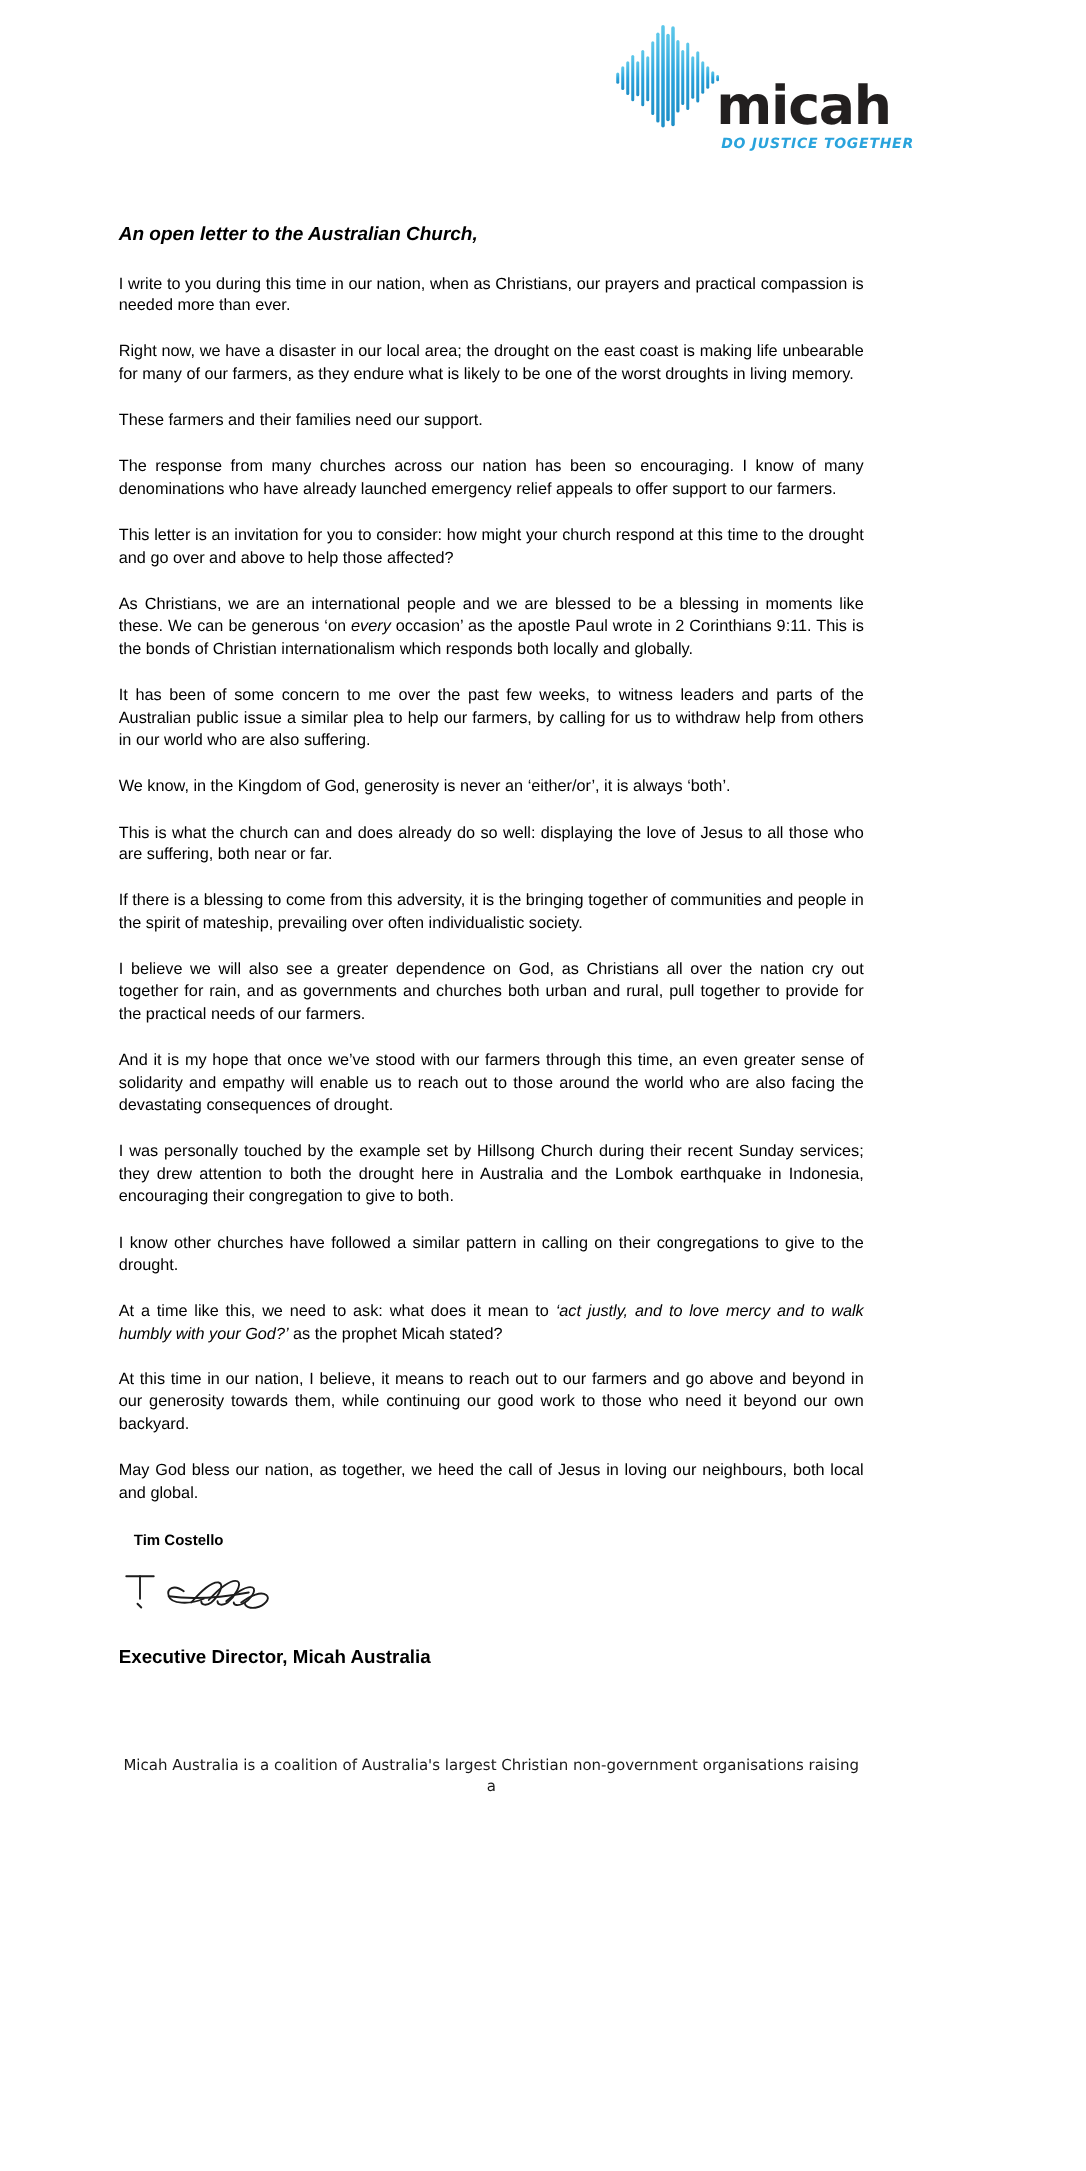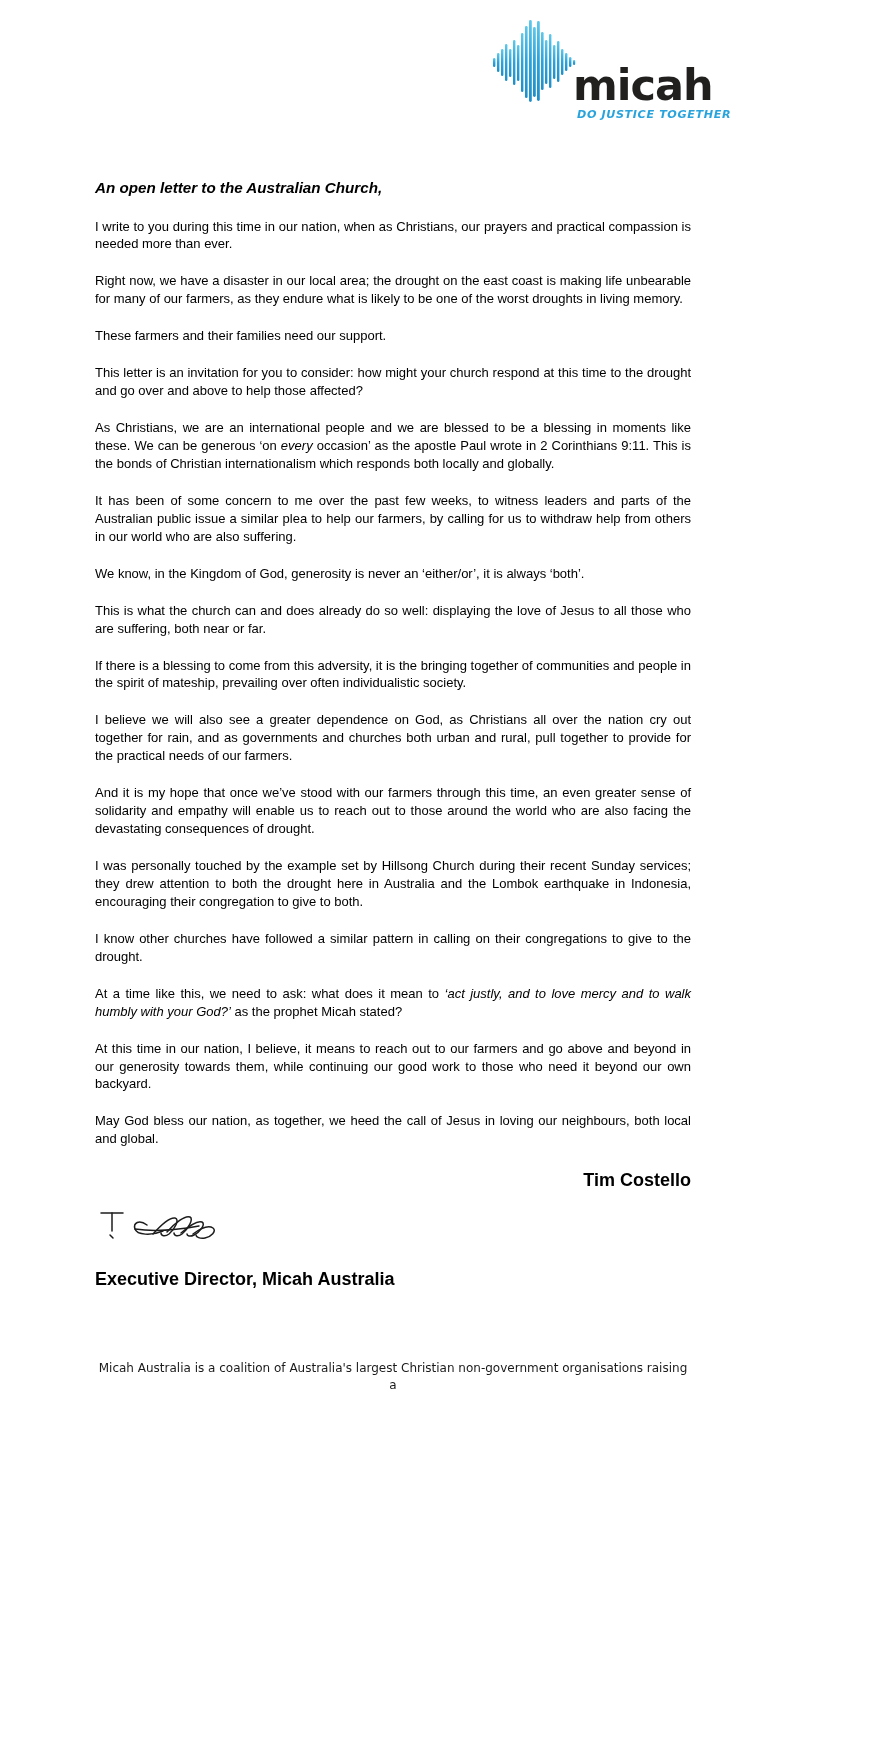--- a/index.html
+++ b/index.html
@@ -84,32 +84,31 @@
     font-size: 13px;
     line-height: 1.38;
     text-align: justify;
     margin: 19px 0 0 0;
     hyphens: none;
   }
   p.body-para em { }
   .quote-italic { font-style: italic; }
 
   .signoff-name {
-    font-size: 18px;
+    font-size: 12px;
     font-weight: bold;
     margin: 22px 0 0 12px;
-    text-align: right;
   }
   .signature-wrap {
     margin: 14px 0 0 0;
     height: 46px;
   }
   .signature-wrap svg { display: block; }
   .signoff-title {
-    font-size: 18px;
+    font-size: 15px;
     font-weight: bold;
     margin: 18px 0 0 0;
   }
 
   
   .footer {
     margin-top: 70px;
     padding-bottom: 36px;
     text-align: center;
     font-family: "DejaVu Sans", sans-serif;
@@ -170,20 +169,21 @@
     </div>
   </div>
 
   <div class="letter">
 
     <p class="salutation">An open letter to the Australian Church,</p>
 
     <p class="body-para">I write to you during this time in our nation, when as Christians, our prayers and practical compassion is needed more than ever.</p>
     <p class="body-para">Right now, we have a disaster in our local area; the drought on the east coast is making life unbearable for many of our farmers, as they endure what is likely to be one of the worst droughts in living memory.</p>
     <p class="body-para">These farmers and their families need our support.</p>
+    <p class="body-para">The response from many churches across our nation has been so encouraging. I know of many denominations who have already launched emergency relief appeals to offer support to our farmers.</p>
     <p class="body-para">This letter is an invitation for you to consider: how might your church respond at this time to the drought and go over and above to help those affected?</p>
 
     <p class="body-para"><span>As Christians, we are an international people and we are blessed to be a blessing in moments like these. We can be generous ‘on </span><em>every</em><span> occasion’ as the apostle Paul wrote in 2 Corinthians 9:11. This is the bonds of Christian internationalism which responds both locally and globally.</span></p>
 
     <p class="body-para">It has been of some concern to me over the past few weeks, to witness leaders and parts of the Australian public issue a similar plea to help our farmers, by calling for us to withdraw help from others in our world who are also suffering.</p>
     <p class="body-para">We know, in the Kingdom of God, generosity is never an ‘either/or’, it is always ‘both’.</p>
     <p class="body-para">This is what the church can and does already do so well: displaying the love of Jesus to all those who are suffering, both near or far.</p>
     <p class="body-para">If there is a blessing to come from this adversity, it is the bringing together of communities and people in the spirit of mateship, prevailing over often individualistic society.</p>
     <p class="body-para">I believe we will also see a greater dependence on God, as Christians all over the nation cry out together for rain, and as governments and churches both urban and rural, pull together to provide for the practical needs of our farmers.</p>
     <p class="body-para">And it is my hope that once we’ve stood with our farmers through this time, an even greater sense of solidarity and empathy will enable us to reach out to those around the world who are also facing the devastating consequences of drought.</p>

